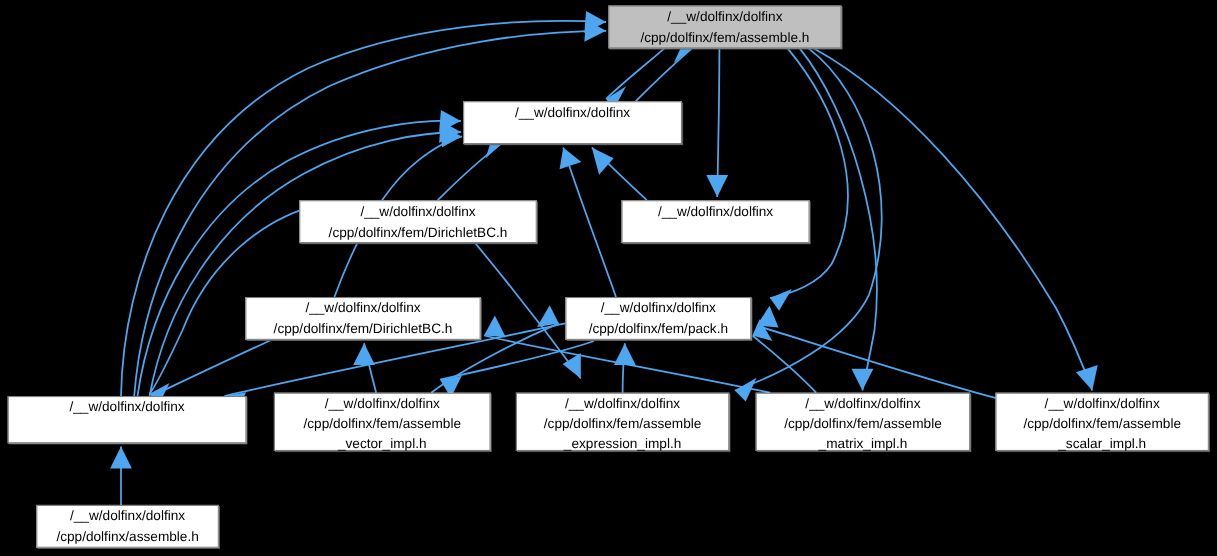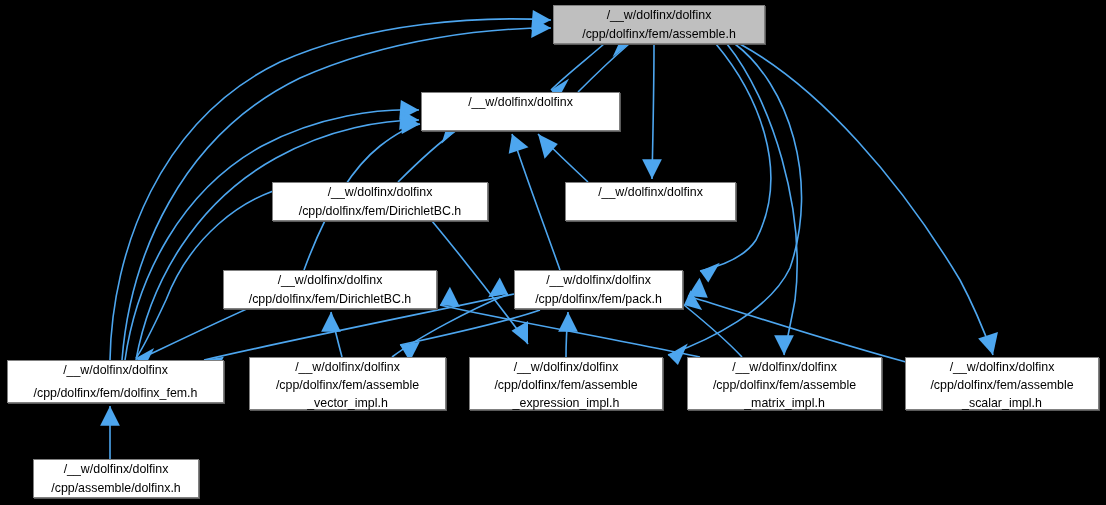--- a/index.html
+++ b/index.html
@@ -112,21 +112,20 @@
       <div class="node" style="left: 223px; top: 270px; width: 214px; height: 39px;">
         <span class="ln">/__w/dolfinx/dolfinx</span>
         <span class="ln">/cpp/dolfinx/fem/DirichletBC.h</span>
       </div>
       <div class="node" style="left: 514px; top: 270px; width: 169px; height: 39px;">
         <span class="ln">/__w/dolfinx/dolfinx</span>
         <span class="ln">/cpp/dolfinx/fem/pack.h</span>
       </div>
       <div class="node" style="left: 7px; top: 360px; width: 217px; height: 43px;">
         <span class="ln">/__w/dolfinx/dolfinx</span>
-        <span class="ln">/cpp/dolfinx/fem/dolfinx_fem.h</span>
       </div>
       <div class="node" style="left: 249px; top: 357px; width: 197px; height: 53px;">
         <span class="ln">/__w/dolfinx/dolfinx</span>
         <span class="ln">/cpp/dolfinx/fem/assemble</span>
         <span class="ln">_vector_impl.h</span>
       </div>
       <div class="node" style="left: 469px; top: 357px; width: 194px; height: 53px;">
         <span class="ln">/__w/dolfinx/dolfinx</span>
         <span class="ln">/cpp/dolfinx/fem/assemble</span>
         <span class="ln">_expression_impl.h</span>
@@ -136,16 +135,16 @@
         <span class="ln">/cpp/dolfinx/fem/assemble</span>
         <span class="ln">_matrix_impl.h</span>
       </div>
       <div class="node" style="left: 905px; top: 357px; width: 194px; height: 53px;">
         <span class="ln">/__w/dolfinx/dolfinx</span>
         <span class="ln">/cpp/dolfinx/fem/assemble</span>
         <span class="ln">_scalar_impl.h</span>
       </div>
       <div class="node" style="left: 33px; top: 459px; width: 166px; height: 39px;">
         <span class="ln">/__w/dolfinx/dolfinx</span>
-        <span class="ln">/cpp/assemble/dolfinx.h</span>
+        <span class="ln">/cpp/dolfinx/assemble.h</span>
       </div>
     </div>
 </div>
 
 </body></html>

